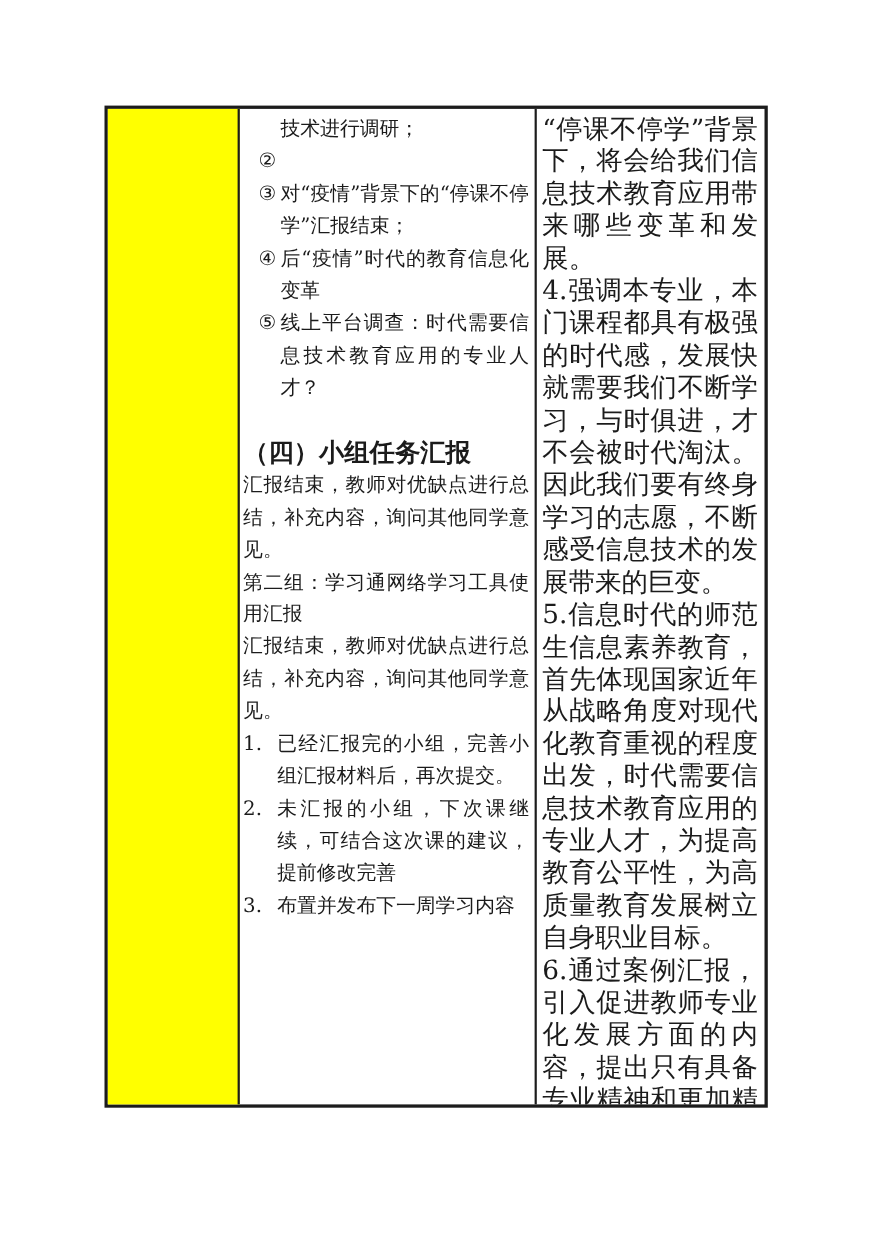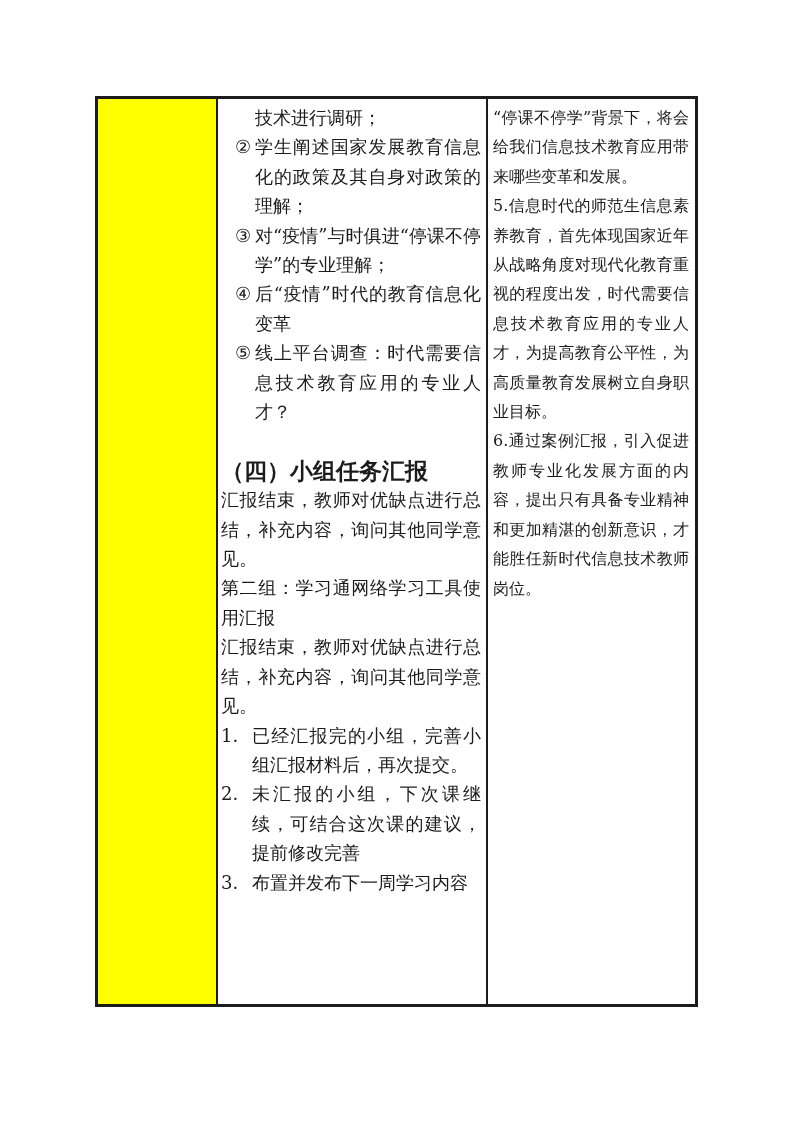--- a/index.html
+++ b/index.html
@@ -41,21 +41,21 @@
     width: 270px;
     flex: 0 0 270px;
     border-right: 2px solid #1c1c1c;
     padding: 4px 5px 2px 3px;
     font-size: 18px;
     line-height: 29.4px;
   }
   .cell-right {
     flex: 1 1 auto;
     padding: 4px 6px 2px 5px;
-    font-size: 16px;
+    font-size: 24px;
     line-height: 29.4px;
   }
   .cont-line {
     padding-left: 34px;
   }
   .citem {
     display: flex;
     align-items: flex-start;
   }
   .cmarker {
@@ -95,25 +95,24 @@
 <div class="page">
   <div class="doc-table" style="border-color: rgb(28, 28, 28);">
 
     <div class="cell cell-yellow" style="background: rgb(255, 255, 0);"></div>
 
     <div class="cell cell-middle">
       <div class="cont-line">技术进行调研；</div>
 
       <div class="citem">
         <span class="cmarker">②</span>
-        <span class="ctext">学生阐述国家发展教育信息化的政策及其自身对政策的理解；</span>
       </div>
       <div class="citem">
         <span class="cmarker">③</span>
-        <span class="ctext">对“疫情”与时俱进“停课不停学”的专业理解；</span>
+        <span class="ctext">对“疫情”背景下的“停课不停学”汇报结束；</span>
       </div>
       <div class="citem">
         <span class="cmarker">④</span>
         <span class="ctext">后“疫情”时代的教育信息化变革</span>
       </div>
       <div class="citem">
         <span class="cmarker">⑤</span>
         <span class="ctext">线上平台调查：时代需要信息技术教育应用的专业人才？</span>
       </div>
 
@@ -131,18 +130,19 @@
         <span class="ntext">未汇报的小组，下次课继续，可结合这次课的建议，提前修改完善</span>
       </div>
       <div class="nitem">
         <span class="nmarker">3.</span>
         <span class="ntext">布置并发布下一周学习内容</span>
       </div>
     </div>
 
     <div class="cell cell-right">
       <div class="rpara">“停课不停学”背景下，将会给我们信息技术教育应用带来哪些变革和发展。</div>
+      <div class="rpara">4.强调本专业，本门课程都具有极强的时代感，发展快就需要我们不断学习，与时俱进，才不会被时代淘汰。因此我们要有终身学习的志愿，不断感受信息技术的发展带来的巨变。</div>
       <div class="rpara">5.信息时代的师范生信息素养教育，首先体现国家近年从战略角度对现代化教育重视的程度出发，时代需要信息技术教育应用的专业人才，为提高教育公平性，为高质量教育发展树立自身职业目标。</div>
       <div class="rpara">6.通过案例汇报，引入促进教师专业化发展方面的内容，提出只有具备专业精神和更加精湛的创新意识，才能胜任新时代信息技术教师岗位。</div>
     </div>
 
   </div>
 </div>
 
 </body></html>

